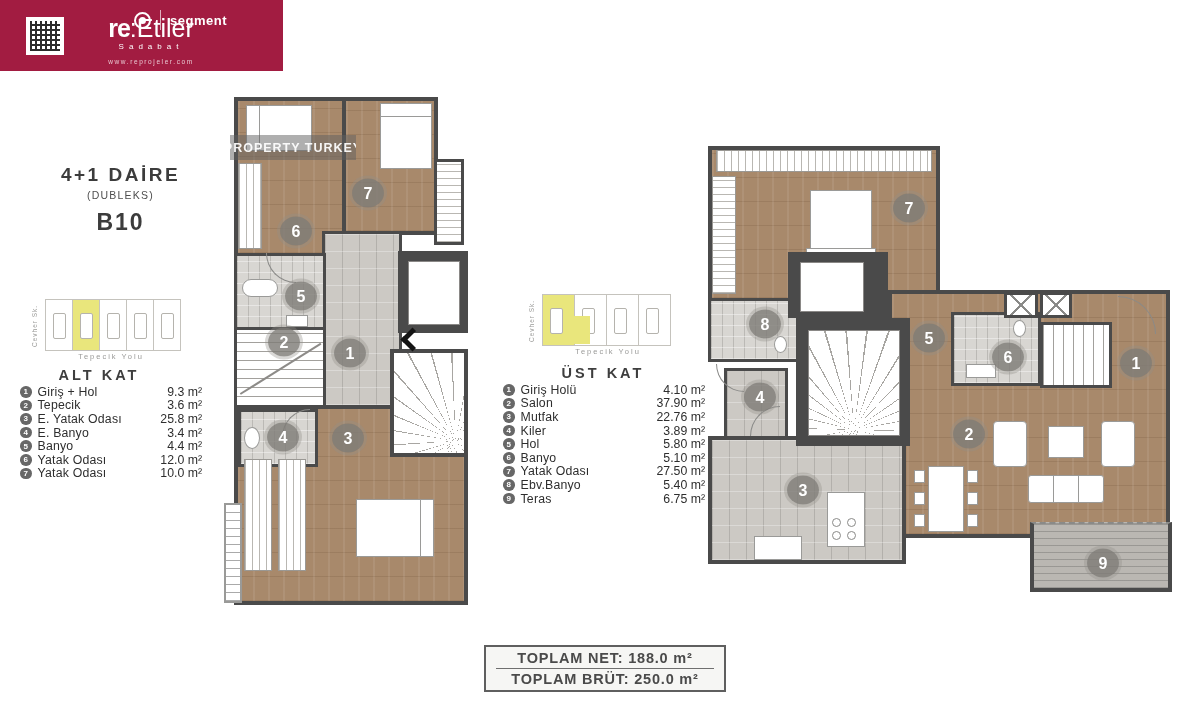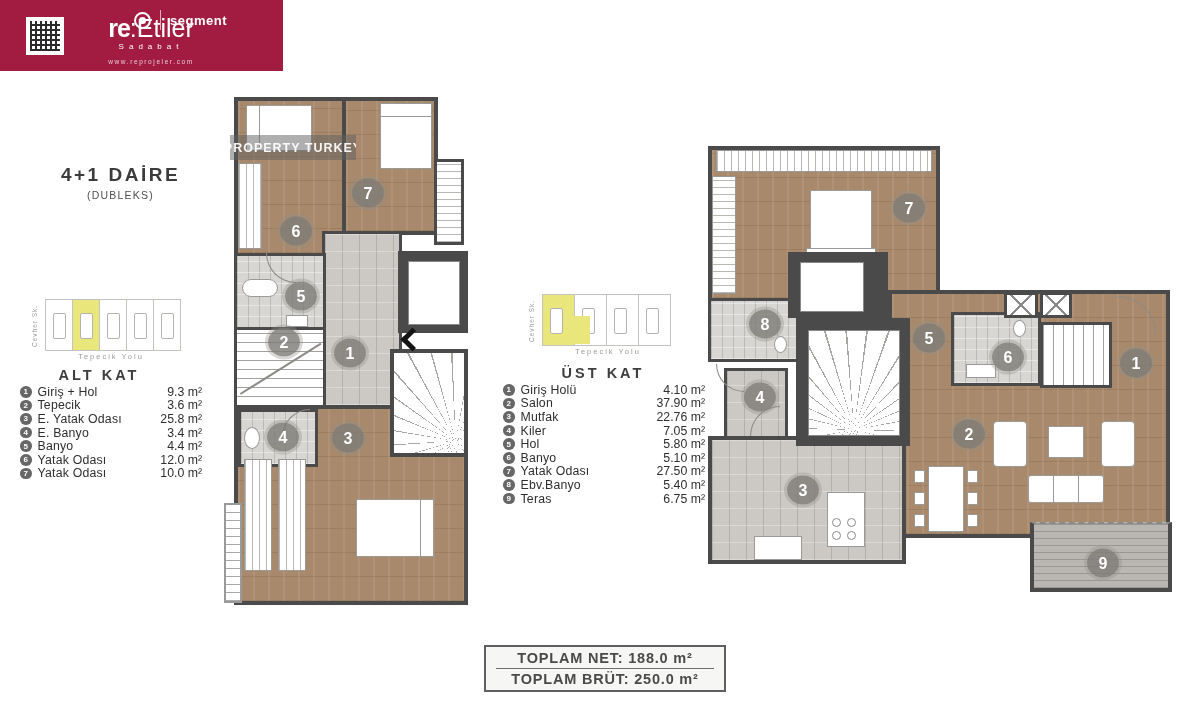--- a/index.html
+++ b/index.html
@@ -138,20 +138,21 @@
     <div class="z banner-logos">
       <span class="circ-logo"></span>
       <span class="logo-div"></span>
       <span class="segment">segment</span>
     </div>
   </div>
 
   <div class="z unit">
     <div class="unit-title">4+1 DAİRE</div>
     <div class="unit-type">(DUBLEKS)</div>
+    <div class="unit-code">B10</div>
   </div>
 
 
   <div class="z siteplan sp1">
     <div class="street-side">Cevher Sk.</div>
     <div class="blocks">
       <div class="blk"></div>
       <div class="blk hl"></div>
       <div class="blk"></div>
       <div class="blk"></div>
@@ -225,21 +226,21 @@
         <span class="larea">37.90 m²</span>
       </div>
     <div class="lrow">
         <span class="lnum">3</span>
         <span class="lname">Mutfak</span>
         <span class="larea">22.76 m²</span>
       </div>
     <div class="lrow">
         <span class="lnum">4</span>
         <span class="lname">Kiler</span>
-        <span class="larea">7.05 m²</span>
+        <span class="larea">3.89 m²</span>
       </div>
     <div class="lrow">
         <span class="lnum">5</span>
         <span class="lname">Hol</span>
         <span class="larea">5.80 m²</span>
       </div>
     <div class="lrow">
         <span class="lnum">6</span>
         <span class="lname">Banyo</span>
         <span class="larea">5.10 m²</span>

